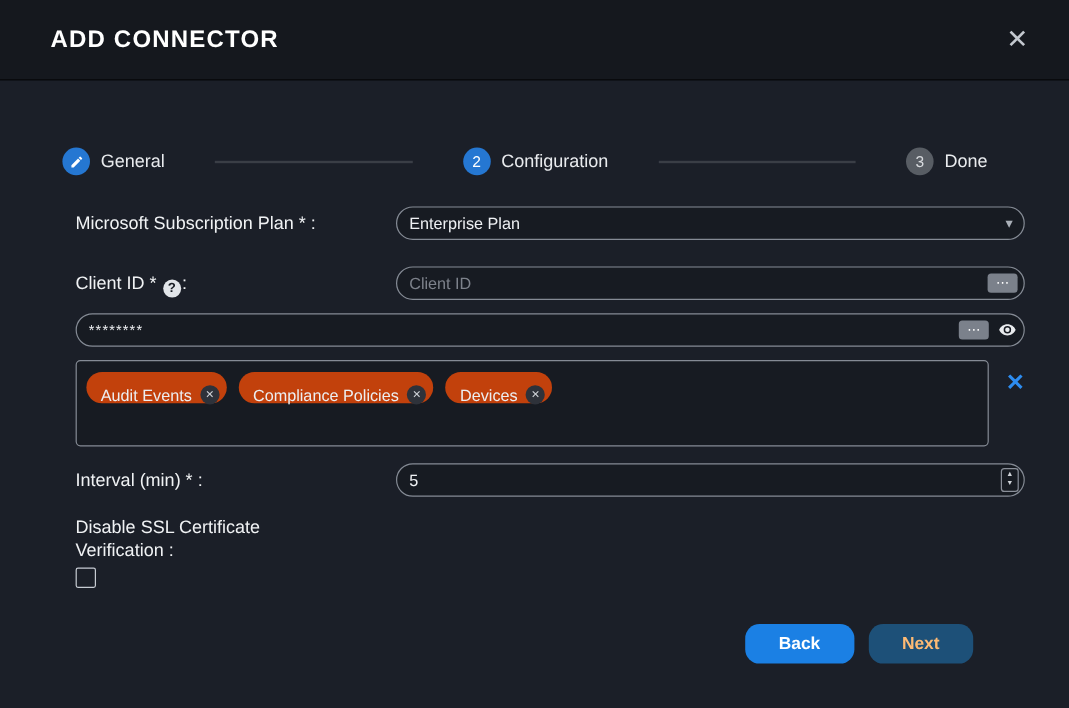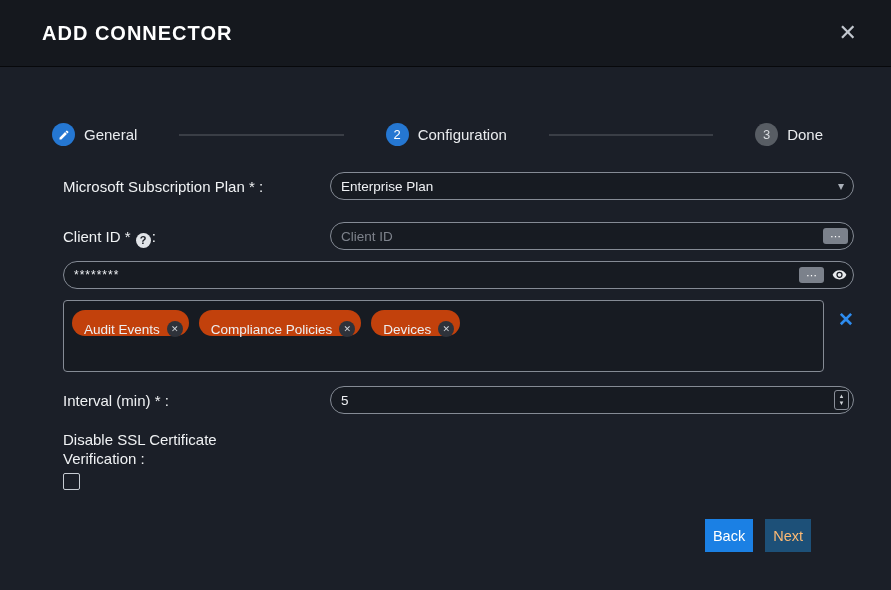--- a/index.html
+++ b/index.html
@@ -99,23 +99,23 @@
   .checkbox {
     display:inline-block; width:17px; height:17px; margin-top:5px;
     border:1.5px solid #c7ccd3; border-radius:2px; background:transparent; cursor:pointer;
   }
   
   .footer {
     display:flex; justify-content:flex-end; gap:12px;
     margin:25px 80px 0 0;
   }
   .btn {
-    height:33px; border:none; border-radius:0;
+    height:33px; border:none; border-radius:12px;
     font-size:14.5px; font-family:"Liberation Sans", sans-serif;
-    cursor:pointer; padding:0 8px;
+    cursor:pointer; padding:0 28px;font-weight:bold;
   }
   .btn-back { background:#1b80e4; color:#ffffff; }
   .btn-next { background:#1d5078; color:#fdba74; }
 </style>
 </head>
 <body>
 
 <div>
 
   <div class="dlg-header">

